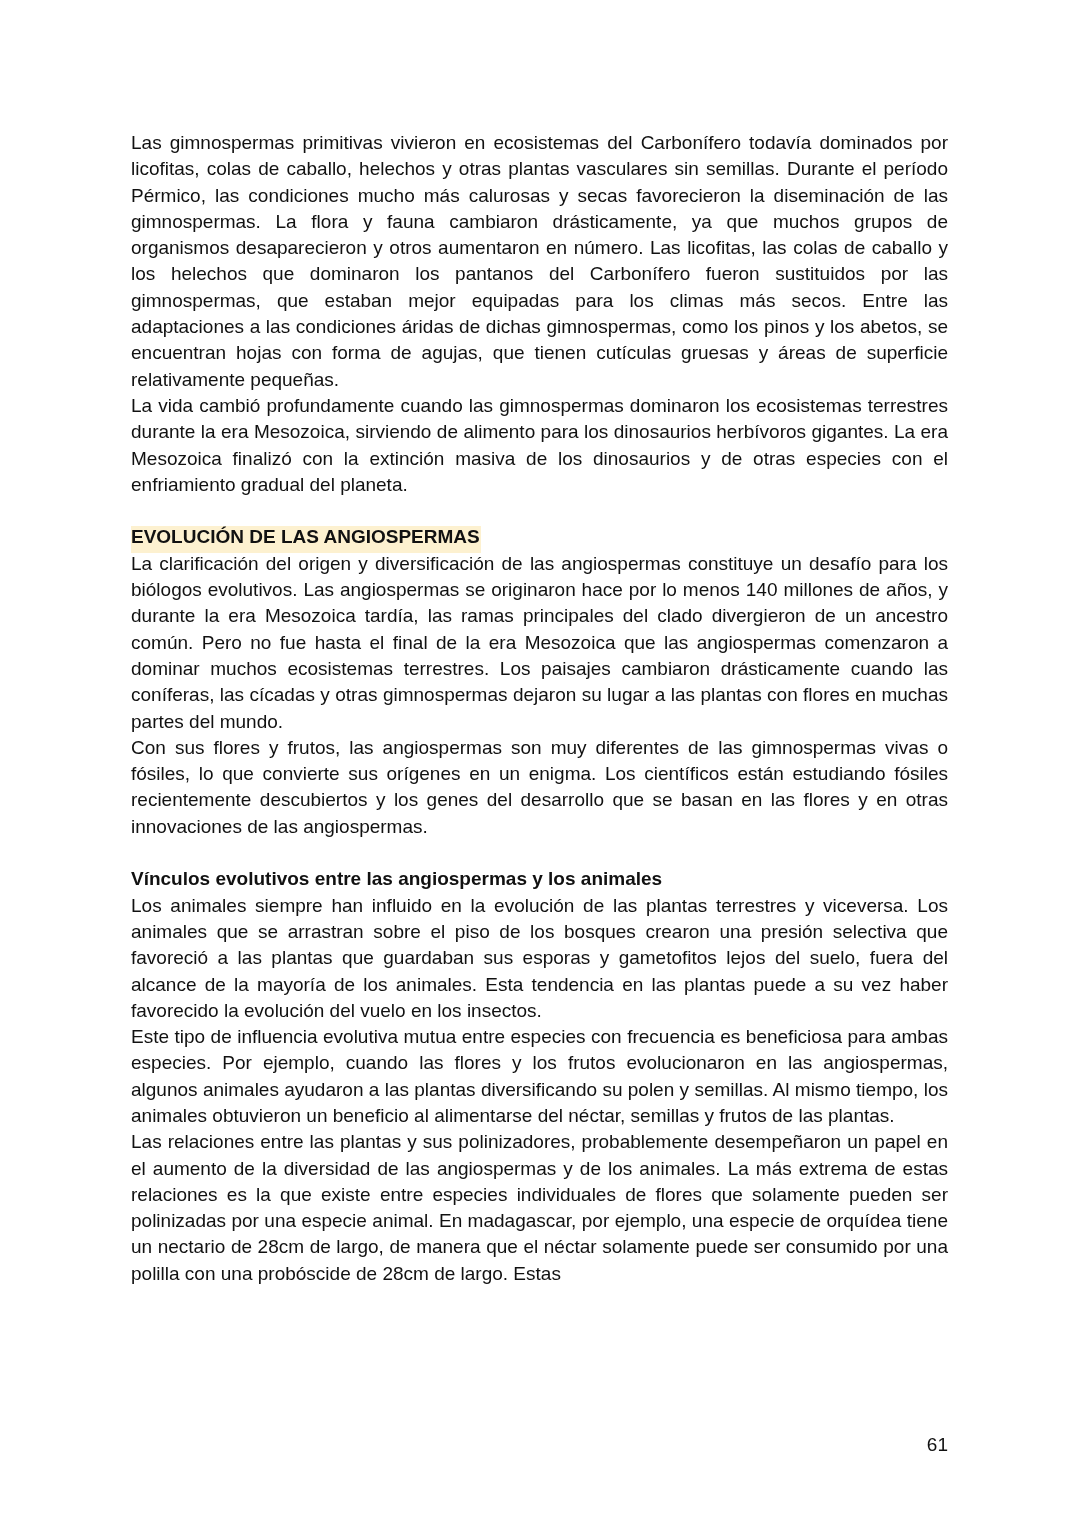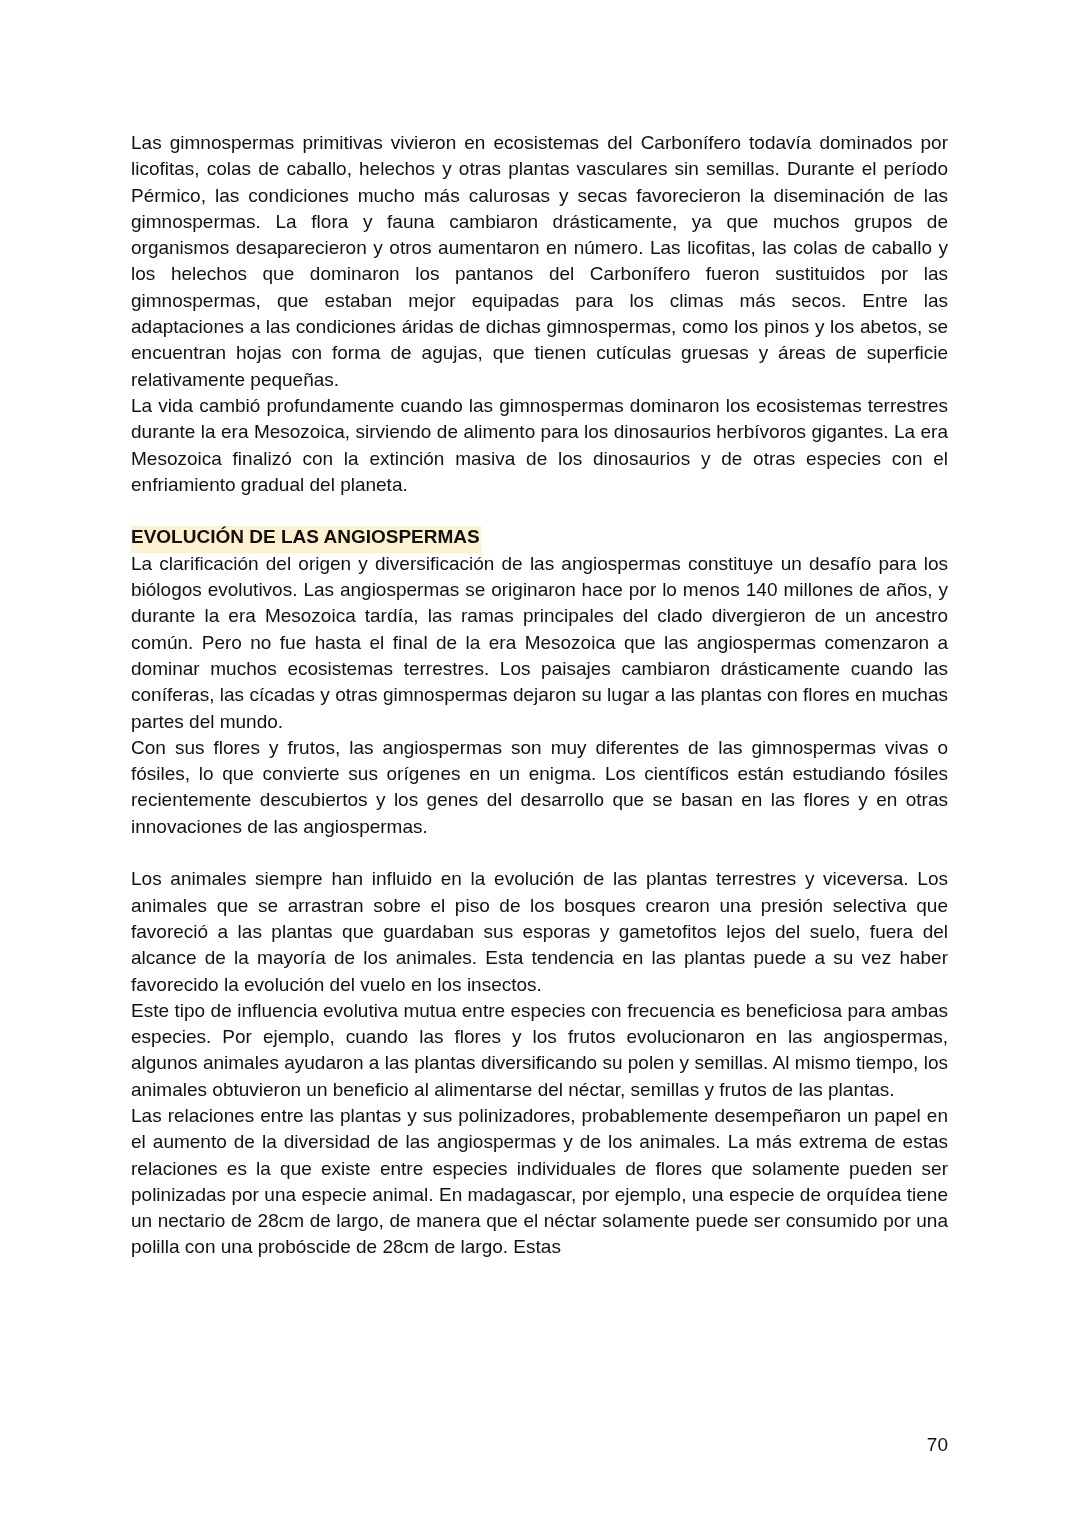--- a/index.html
+++ b/index.html
@@ -68,18 +68,19 @@
   <div class="gap"></div>
 
   <h2 class="heading-main">
     <span>EVOLUCIÓN DE LAS ANGIOSPERMAS</span>
   </h2>
   <p class="p">La clarificación del origen y diversificación de las angiospermas constituye un desafío para los biólogos evolutivos. Las angiospermas se originaron hace por lo menos 140 millones de años, y durante la era Mesozoica tardía, las ramas principales del clado divergieron de un ancestro común. Pero no fue hasta el final de la era Mesozoica que las angiospermas comenzaron a dominar muchos ecosistemas terrestres. Los paisajes cambiaron drásticamente cuando las coníferas, las cícadas y otras gimnospermas dejaron su lugar a las plantas con flores en muchas partes del mundo.</p>
   <p class="p">Con sus flores y frutos, las angiospermas son muy diferentes de las gimnospermas vivas o fósiles, lo que convierte sus orígenes en un enigma. Los científicos están estudiando fósiles recientemente descubiertos y los genes del desarrollo que se basan en las flores y en otras innovaciones de las angiospermas.</p>
 
   <div class="gap"></div>
 
+  <h3 class="heading-sub">Vínculos evolutivos entre las angiospermas y los animales</h3>
   <p class="p">Los animales siempre han influido en la evolución de las plantas terrestres y viceversa. Los animales que se arrastran sobre el piso de los bosques crearon una presión selectiva que favoreció a las plantas que guardaban sus esporas y gametofitos lejos del suelo, fuera del alcance de la mayoría de los animales. Esta tendencia en las plantas puede a su vez haber favorecido la evolución del vuelo en los insectos.</p>
   <p class="p">Este tipo de influencia evolutiva mutua entre especies con frecuencia es beneficiosa para ambas especies. Por ejemplo, cuando las flores y los frutos evolucionaron en las angiospermas, algunos animales ayudaron a las plantas diversificando su polen y semillas. Al mismo tiempo, los animales obtuvieron un beneficio al alimentarse del néctar, semillas y frutos de las plantas.</p>
   <p class="p">Las relaciones entre las plantas y sus polinizadores, probablemente desempeñaron un papel en el aumento de la diversidad de las angiospermas y de los animales. La más extrema de estas relaciones es la que existe entre especies individuales de flores que solamente pueden ser polinizadas por una especie animal. En madagascar, por ejemplo, una especie de orquídea tiene un nectario de 28cm de largo, de manera que el néctar solamente puede ser consumido por una polilla con una probóscide de 28cm de largo. Estas</p>
 </div>
 
-<div class="page-number">70</div>
+<div class="page-number">61</div>
 
 </body></html>

